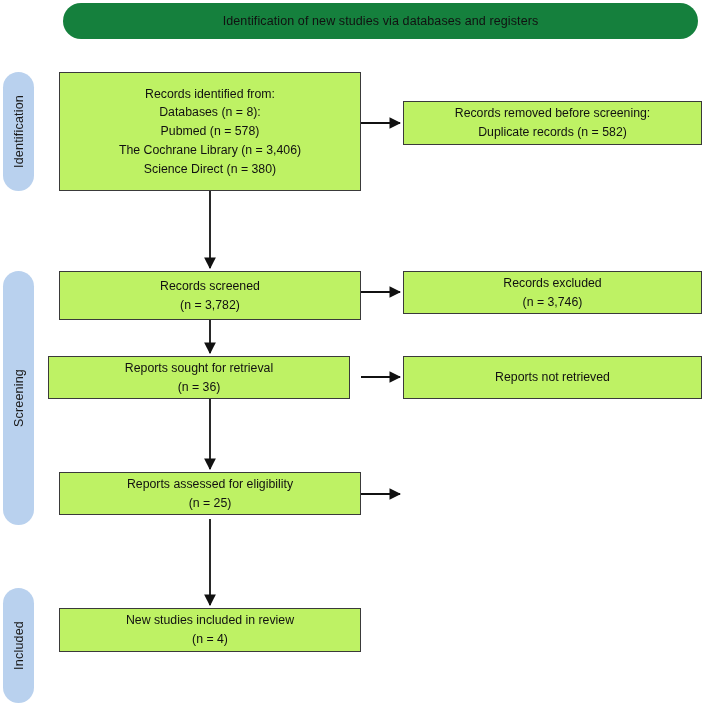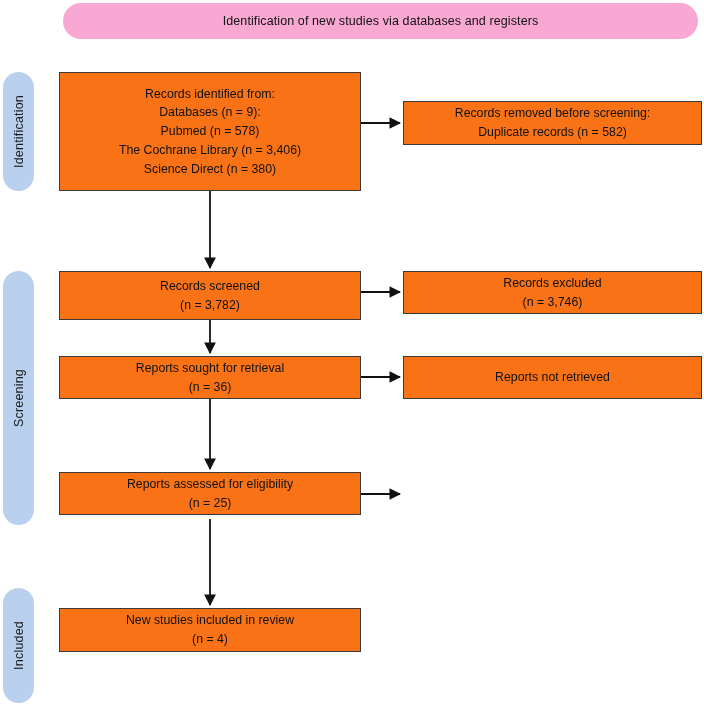--- a/index.html
+++ b/index.html
@@ -23,21 +23,21 @@
     height: 721px;
   }
 
   
   .banner {
     position: absolute;
     left: 63px;
     top: 3px;
     width: 635px;
     height: 36px;
-    background: #f9a8d4;
+    background: #15803d;
     border-radius: 18px;
     display: flex;
     align-items: center;
     justify-content: center;
   }
   .banner-text {
     font-size: 12.5px;
     color: #111111;
     letter-spacing: 0.1px;
   }
@@ -62,39 +62,39 @@
     letter-spacing: 0.2px;
   }
   #tab-identification { top: 72px;  height: 119px; }
   #tab-screening     { top: 271px; height: 254px; }
   #tab-included      { top: 588px; height: 115px; }
 
   
   .pbox {
     position: absolute;
     box-sizing: border-box;
-    background: #f97316;
+    background: #bef264;
     border: 1.6px solid #3a3a3a;
     display: flex;
     align-items: center;
     justify-content: center;
     text-align: center;
   }
   .pbox-lines {
     font-size: 12.3px;
     line-height: 1.52;
     color: #111111;
     padding: 0 6px;
   }
   .pbox-lines div { white-space: nowrap; }
 
   
   #box-identified        { left: 59px; top: 72px;  width: 302px; height: 119px; }
   #box-screened          { left: 59px; top: 271px; width: 302px; height: 49px;  }
-  #box-sought            { left: 59px; top: 356px; width: 302px; height: 43px;  }
+  #box-sought            { left: 48px; top: 356px; width: 302px; height: 43px;  }
   #box-assessed          { left: 59px; top: 472px; width: 302px; height: 43px;  }
   #box-included          { left: 59px; top: 608px; width: 302px; height: 44px;  }
 
   
   #box-removed           { left: 403px; top: 101px; width: 299px; height: 44px; }
   #box-excluded-screened { left: 403px; top: 271px; width: 299px; height: 43px; text-align: center; }
   #box-not-retrieved     { left: 403px; top: 356px; width: 299px; height: 43px; }
   #box-excluded-reports  { left: 403px; top: 443px; width: 299px; height: 101px; }
 
   
@@ -144,21 +144,21 @@
     <line x1="210" y1="399" x2="210" y2="469" stroke="#111111" stroke-width="1.8" marker-end="url(#arrowhead)"></line>
 
     <line x1="361" y1="494" x2="400" y2="494" stroke="#111111" stroke-width="1.8" marker-end="url(#arrowhead)"></line>
 
     <line x1="210" y1="519" x2="210" y2="605" stroke="#111111" stroke-width="1.8" marker-end="url(#arrowhead)"></line>
   </svg>
 
   <div class="pbox" id="box-identified">
     <div class="pbox-lines">
       <div>Records identified from:</div>
-      <div>Databases (n = 9):</div>
+      <div>Databases (n = 8):</div>
       <div>Pubmed (n = 578)</div>
       <div>The Cochrane Library (n = 3,406)</div>
       <div>Science Direct (n = 380)</div>
     </div>
   </div>
 
   <div class="pbox" id="box-screened">
     <div class="pbox-lines">
       <div>Records screened</div>
       <div>(n = 3,782)</div>

